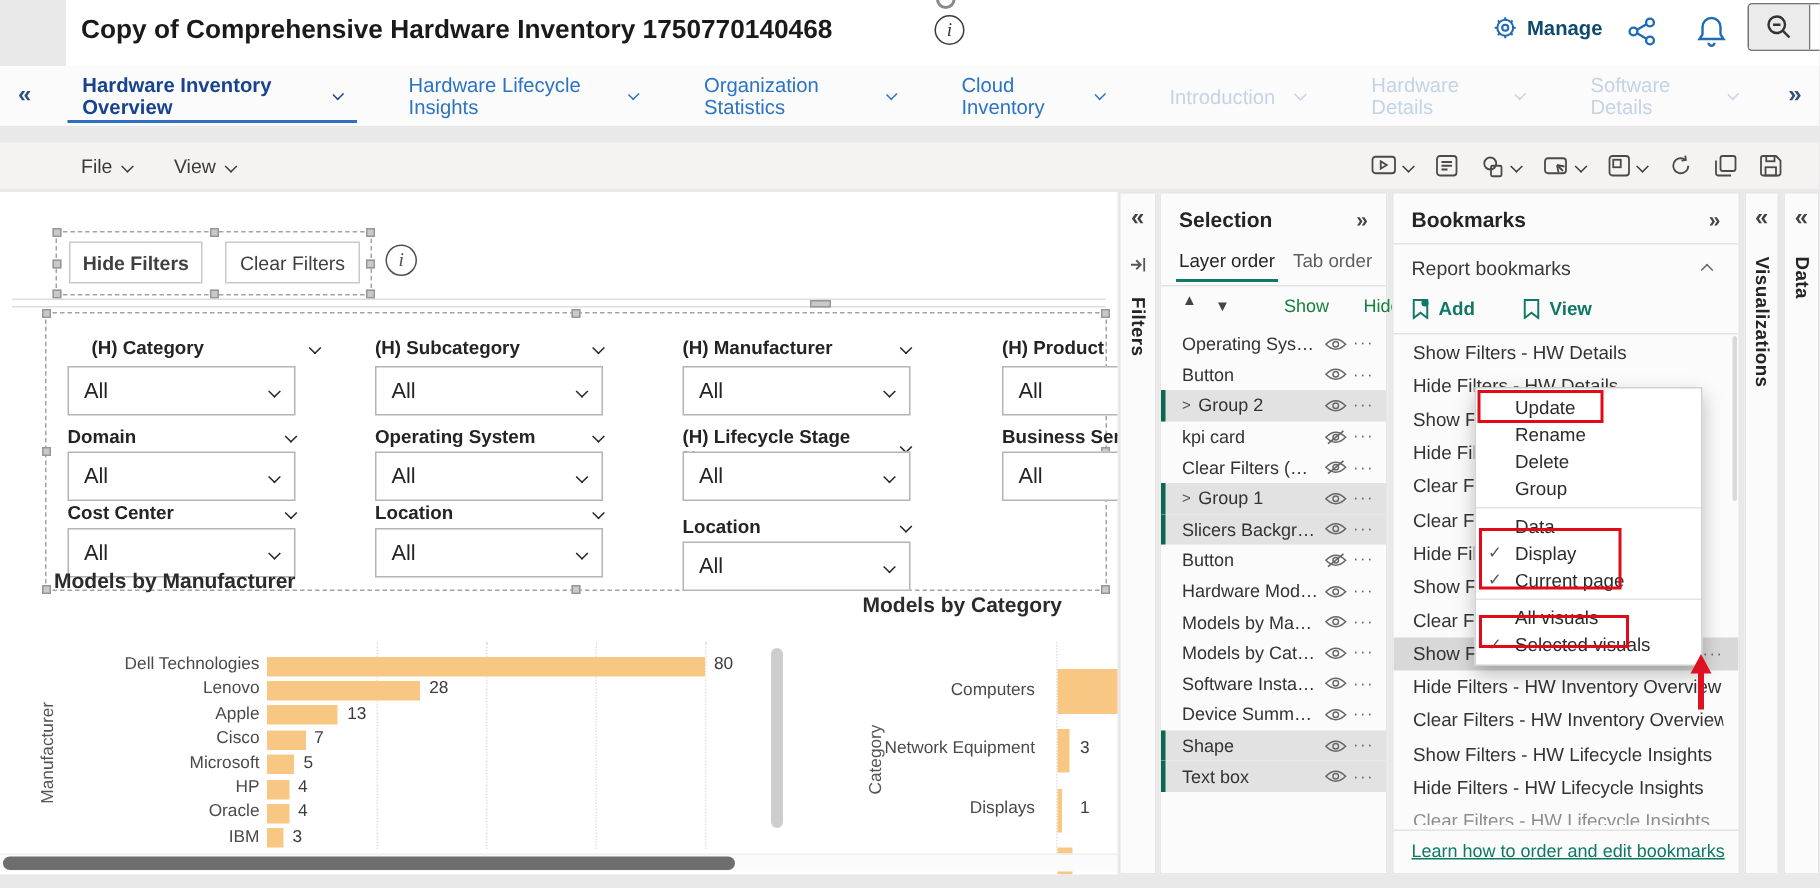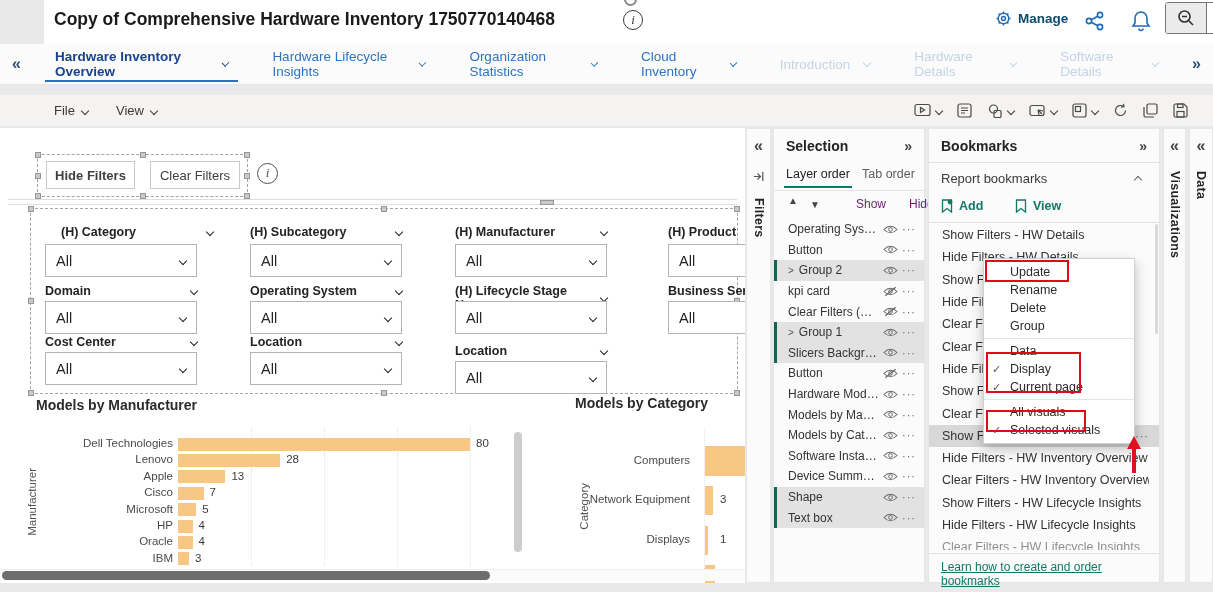--- a/index.html
+++ b/index.html
@@ -74,21 +74,21 @@
   .strip .vtext { writing-mode:vertical-rl; font-size:12.5px; font-weight:bold; color:#252423; letter-spacing:.3px; }
   .pane-title { position:absolute; left:12px; top:9px; font-size:14px; font-weight:bold; color:#252423; }
   .collapse { position:absolute; right:12px; top:9px; font-size:14px; font-weight:bold; color:#444; cursor:pointer; }
   .divider { position:absolute; left:0; right:0; height:1px; background:#e3e3e3; }
 
   
   #sel-tab-active { position:absolute; left:12px; top:38px; font-size:12.5px; color:#252423; cursor:pointer; }
   #sel-tab-underline { position:absolute; left:10px; top:57px; width:68px; height:2px; background:#117865; }
   #sel-tab-other { position:absolute; left:88px; top:38px; font-size:12.5px; color:#605e5c; cursor:pointer; }
   .tri { position:absolute; font-size:10px; color:#444; cursor:pointer; }
-  .sh-lbl { position:absolute; top:68px; font-size:12px; color:#701a75; cursor:pointer; }
+  .sh-lbl { position:absolute; top:68px; font-size:12px; color:#15803d; cursor:pointer; }
   #sel-list { position:absolute; left:0; top:90px; width:100%; }
   .sel-row { height:20.6px; display:flex; align-items:center; padding:0 8px 0 14px; font-size:12px; color:#333; cursor:pointer; }
   .sel-row.selected { background:#e2e2e2; border-left:3px solid #0e6655; padding-left:11px; }
   .sel-row .grp { font-size:10px; color:#555; margin-right:5px; }
   .sel-row .lbl { flex:1; overflow:hidden; text-overflow:ellipsis; white-space:nowrap; }
   .sel-row .eye { flex:none; margin:0 4px; display:flex; }
   .dots { flex:none; font-size:11px; color:#666; letter-spacing:1px; }
 
   
   #bm-section { position:absolute; left:12px; top:42px; font-size:13px; color:#3b3a39; }
@@ -370,21 +370,21 @@
         <div class="slicer-label" style="left: 455px; top: 216px;">
           <span>Location</span>
           <i class="chv"></i>
         </div>
         <div class="slicer-box" style="left: 455px; top: 233px;">
           <span>All</span>
           <i class="chv"></i>
         </div>
       </div>
 
-    <div class="chart-title" style="left:36px;top:269px;">Models by Manufacturer</div>
+    <div class="chart-title" style="left:36px;top:251px;">Models by Manufacturer</div>
     <div class="chart-title" style="left:575px;top:267px;">Models by Category</div>
     <div id="chart1">
         <div class="grid-v" style="left: 251px; top: 300px; height: 138px;"></div>
         <div class="grid-v" style="left: 324px; top: 300px; height: 138px;"></div>
         <div class="grid-v" style="left: 397px; top: 300px; height: 138px;"></div>
         <div class="grid-v" style="left: 470px; top: 300px; height: 138px;"></div>
         <div class="bar-label" style="left: 20px; top: 309px; width: 153px;">Dell Technologies</div>
         <div class="bar" style="left: 178px; top: 309.5px; width: 292px; height: 13px; background: rgb(249, 199, 132);"></div>
         <div class="bar-val" style="left: 476px; top: 309px;">80</div>
         <div class="bar-label" style="left: 20px; top: 325.4px; width: 153px;">Lenovo</div>
@@ -670,21 +670,21 @@
         </div>
         <div class="bm-row">
           <span class="lbl">Hide Filters - HW Lifecycle Insights</span>
         </div>
         <div class="bm-row">
           <span class="lbl" style="opacity: 0.55;">Clear Filters - HW Lifecycle Insights</span>
         </div>
       </div>
     <div id="bm-vsb"></div>
     <div class="divider" style="top:424px;"></div>
-    <a id="bm-link">Learn how to create and order bookmarks</a>
+    <a id="bm-link">Learn how to order and edit bookmarks</a>
   </div>
 
   <div class="pane strip" style="left:1163px;width:23px;">
     <span style="font-weight:bold;color:#444;">«</span>
     <span class="vtext">Visualizations</span>
   </div>
   <div class="pane strip" style="left:1189px;width:24px;">
     <span style="font-weight:bold;color:#444;">«</span>
     <span class="vtext">Data</span>
   </div>

